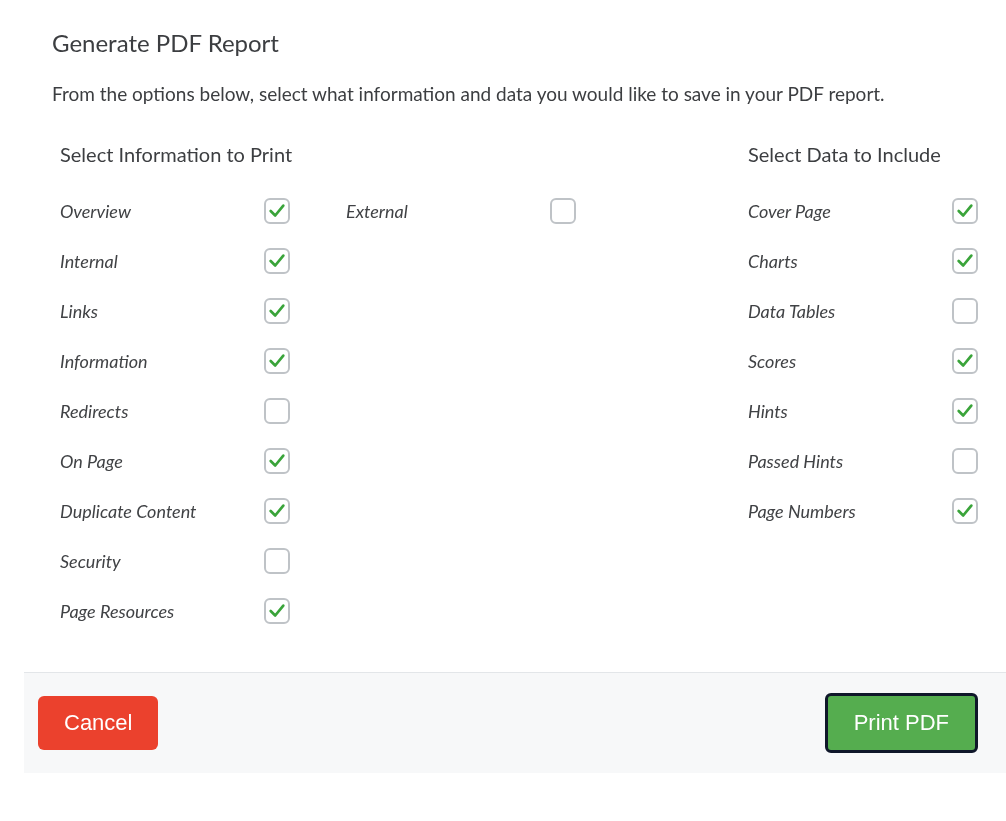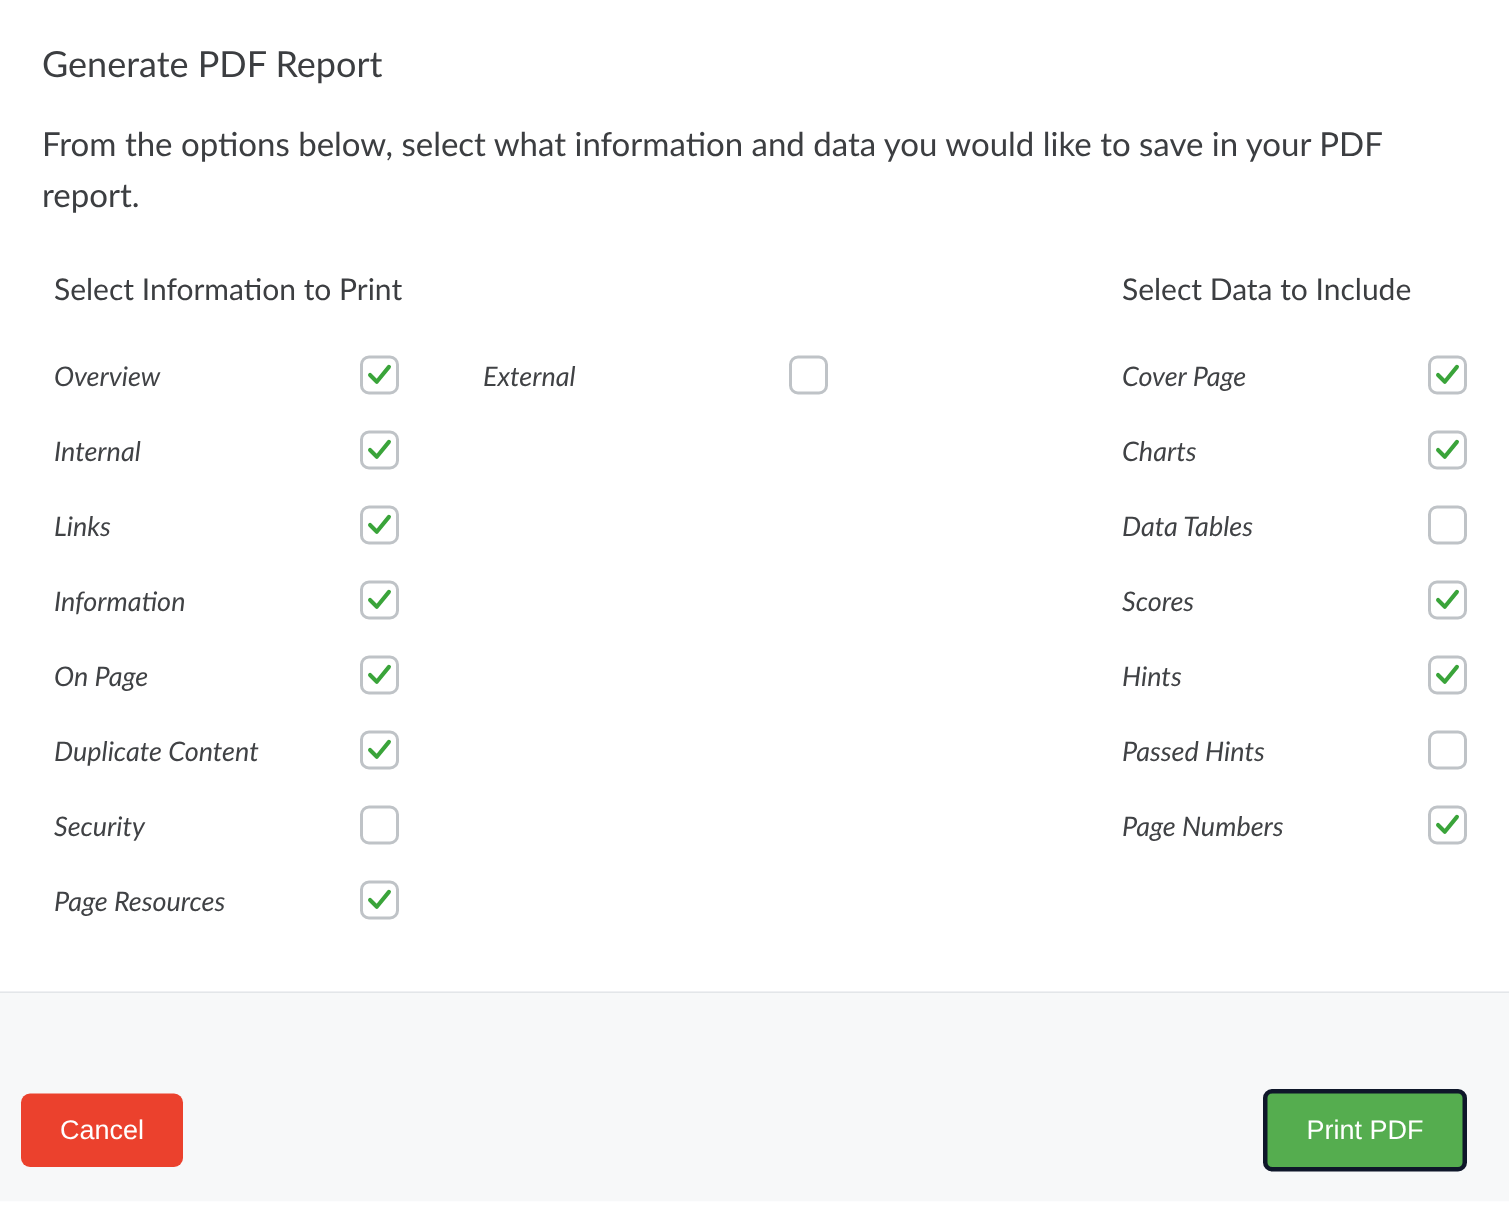--- a/index.html
+++ b/index.html
@@ -6,32 +6,33 @@
   html, body {
     margin: 0; padding: 0;
     font-family: "Lato", "Segoe UI", "Helvetica Neue", Arial, sans-serif;
     background: #ffffff;
     color: #3b3d40;
     width: 1006px;
   }
   .container {
     width: 1006px;
     background: #ffffff;
+    padding-left: 24px;
   }
   .content {
     padding: 28px 28px 36px 28px;
   }
   .page-title {
     font-size: 24px;
     font-weight: 400;
     color: #3c3e41;
     margin: 0 0 22px 0;
   }
   .description {
-    font-size: 22px;
+    font-size: 19px;
     font-weight: 400;
     color: #3c3e41;
     line-height: 1.55;
     margin: 0 0 34px 0;
     max-width: 920px;
   }
   .columns {
     display: flex;
     gap: 79px;
     padding-left: 8px;
@@ -93,28 +94,27 @@
   }
   .footer {
     border-top: 1px solid #e3e6e9;
     background: #f7f8f9;
     padding: 20px 28px 20px 14px;
     display: flex;
     justify-content: space-between;
     align-items: center;
   }
   .btn {
-    font-size: 18px;
+    font-size: 22px;
     font-weight: 400;
     border: none;
     border-radius: 6px;
     padding: 14px 26px;
     cursor: pointer;
     color: #ffffff;
-    margin-top: 44px;
   }
   .btn-cancel {
     background: #eb412d;
   }
   .btn-primary {
     background: #55ad4f;
     border: 3px solid #0f172a;
   }
   .spacer-col { width: 40px; }
 </style>
@@ -160,20 +160,24 @@
                   </svg>
                 </span>
             </div>
             <div class="opt-row">
               <span class="opt-label">Information</span>
               <span class="cb checked">
                   <svg viewBox="0 0 20 20">
                     <path d="M3 10 L8 15 L17 4"></path>
                   </svg>
                 </span>
+            </div>
+            <div class="opt-row">
+              <span class="opt-label">Redirects</span>
+              <span class="cb"></span>
             </div>
             <div class="opt-row">
               <span class="opt-label">On Page</span>
               <span class="cb checked">
                   <svg viewBox="0 0 20 20">
                     <path d="M3 10 L8 15 L17 4"></path>
                   </svg>
                 </span>
             </div>
             <div class="opt-row">

